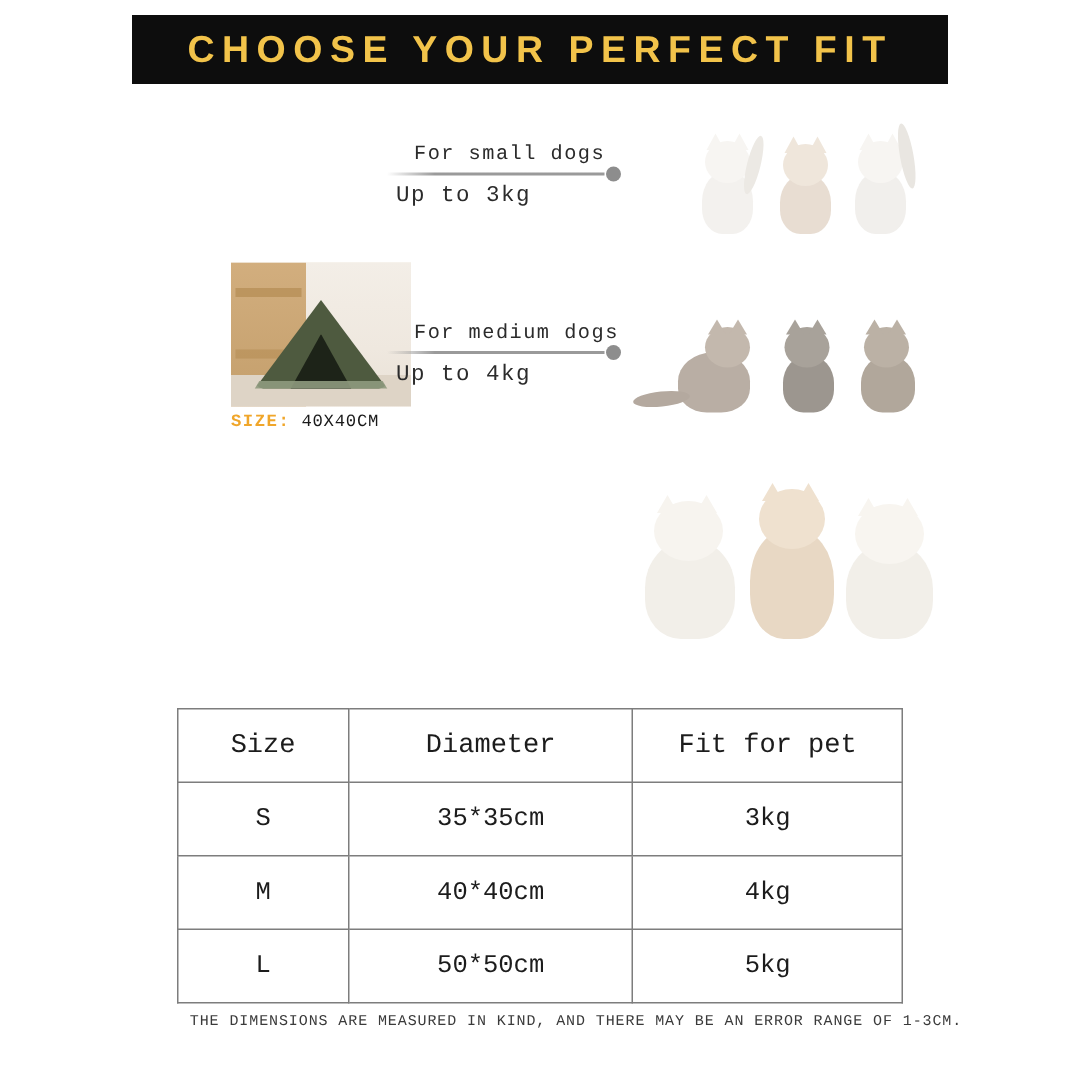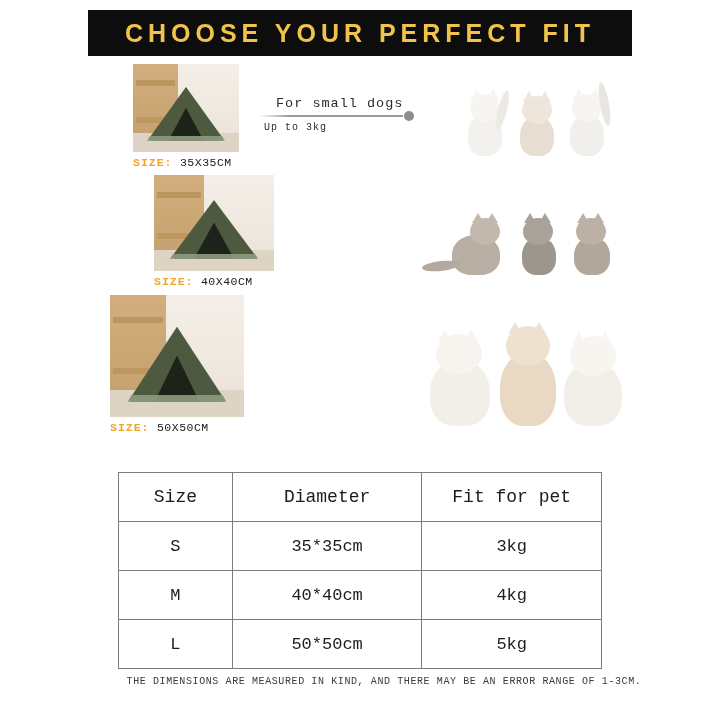--- a/index.html
+++ b/index.html
@@ -172,21 +172,21 @@
   .caption .rule .dot {
     position: absolute;
     right: -11px;
     top: -4px;
     width: 10px;
     height: 10px;
     border-radius: 50%;
     background: #8d8d8d;
   }
   .caption .line2 {
-    font-size: 10px;
+    font-size: 15px;
     letter-spacing: 1px;
     margin-top: 5px;
     margin-left: 6px;
     white-space: nowrap;
   }
 
   
   .cats {
     position: absolute;
   }
@@ -253,36 +253,20 @@
 <body>
 
 <div class="page">
 
   <div class="banner">
     <div class="banner-text">CHOOSE YOUR PERFECT FIT</div>
   </div>
 
   <div class="row row-1">
 
-    <div class="photo-block" style="left:133px; top:0;">
-      <div class="photo" style="width:106px; height:88px;">
-        <div class="wall"></div>
-        <div class="shelf"></div>
-        <div class="floor"></div>
-        <div class="tent">
-          <div class="body"></div>
-          <div class="door"></div>
-          <div class="trim"></div>
-        </div>
-      </div>
-      <div class="size-label">
-        <span class="k">SIZE:</span>
-        <span>35X35CM</span>
-      </div>
-    </div>
 
     <div class="caption" style="left:258px; top:32px;">
       <div class="line1">For small dogs</div>
       <div class="rule">
           <span class="dot"></span>
         </div>
       <div class="line2">Up to 3kg</div>
     </div>
 
     <div class="cats" style="left:452px; top:6px; width:170px; height:86px;">
@@ -324,20 +308,27 @@
           <div class="door"></div>
           <div class="trim"></div>
         </div>
       </div>
       <div class="size-label">
         <span class="k">SIZE:</span>
         <span>40X40CM</span>
       </div>
     </div>
 
+    <div class="caption" style="left:258px; top:40px;">
+      <div class="line1">For medium dogs</div>
+      <div class="rule">
+          <span class="dot"></span>
+        </div>
+      <div class="line2">Up to 4kg</div>
+    </div>
 
     <div class="cats" style="left:420px; top:14px; width:200px; height:86px;">
       <div class="cat" style="left:6px; width:90px; height:64px;">
         <div class="body-s" style="left:26px; bottom:0; width:48px; height:40px; background:#b9aea4;"></div>
         <div class="head" style="left:44px; bottom:30px; width:30px; height:27px; background:#c3b8ad;"></div>
         <div class="ear" style="left:46px; bottom:52px; border-left:6px solid transparent; border-right:6px solid transparent; border-bottom:10px solid #c3b8ad;"></div>
         <div class="ear" style="left:60px; bottom:52px; border-left:6px solid transparent; border-right:6px solid transparent; border-bottom:10px solid #c3b8ad;"></div>
         <div class="tail" style="left:-4px; bottom:4px; width:38px; height:10px; background:#b4a99f; transform:rotate(-6deg);"></div>
       </div>
       <div class="cat" style="left:92px; width:56px; height:66px;">
@@ -350,36 +341,20 @@
         <div class="body-s" style="left:10px; bottom:0; width:36px; height:38px; background:#b1a79b;"></div>
         <div class="head" style="left:12px; bottom:30px; width:30px; height:27px; background:#bbb1a5;"></div>
         <div class="ear" style="left:13px; bottom:52px; border-left:6px solid transparent; border-right:6px solid transparent; border-bottom:10px solid #bbb1a5;"></div>
         <div class="ear" style="left:28px; bottom:52px; border-left:6px solid transparent; border-right:6px solid transparent; border-bottom:10px solid #bbb1a5;"></div>
       </div>
     </div>
   </div>
 
   <div class="row row-3">
 
-    <div class="photo-block" style="left:110px; top:0;">
-      <div class="photo" style="width:134px; height:122px;">
-        <div class="wall"></div>
-        <div class="shelf"></div>
-        <div class="floor"></div>
-        <div class="tent">
-          <div class="body"></div>
-          <div class="door"></div>
-          <div class="trim"></div>
-        </div>
-      </div>
-      <div class="size-label">
-        <span class="k">SIZE:</span>
-        <span>50X50CM</span>
-      </div>
-    </div>
 
 
     <div class="cats" style="left:424px; top:6px; width:200px; height:125px;">
       <div class="cat" style="left:0px; width:74px; height:110px;">
         <div class="body-s" style="left:6px; bottom:0; width:60px; height:66px; background:#f2efe9;"></div>
         <div class="head" style="left:12px; bottom:52px; width:46px; height:40px; background:#f7f4ef;"></div>
         <div class="ear" style="left:14px; bottom:84px; border-left:7px solid transparent; border-right:7px solid transparent; border-bottom:12px solid #f7f4ef;"></div>
         <div class="ear" style="left:40px; bottom:84px; border-left:7px solid transparent; border-right:7px solid transparent; border-bottom:12px solid #f7f4ef;"></div>
       </div>
       <div class="cat" style="left:68px; width:72px; height:118px;">

